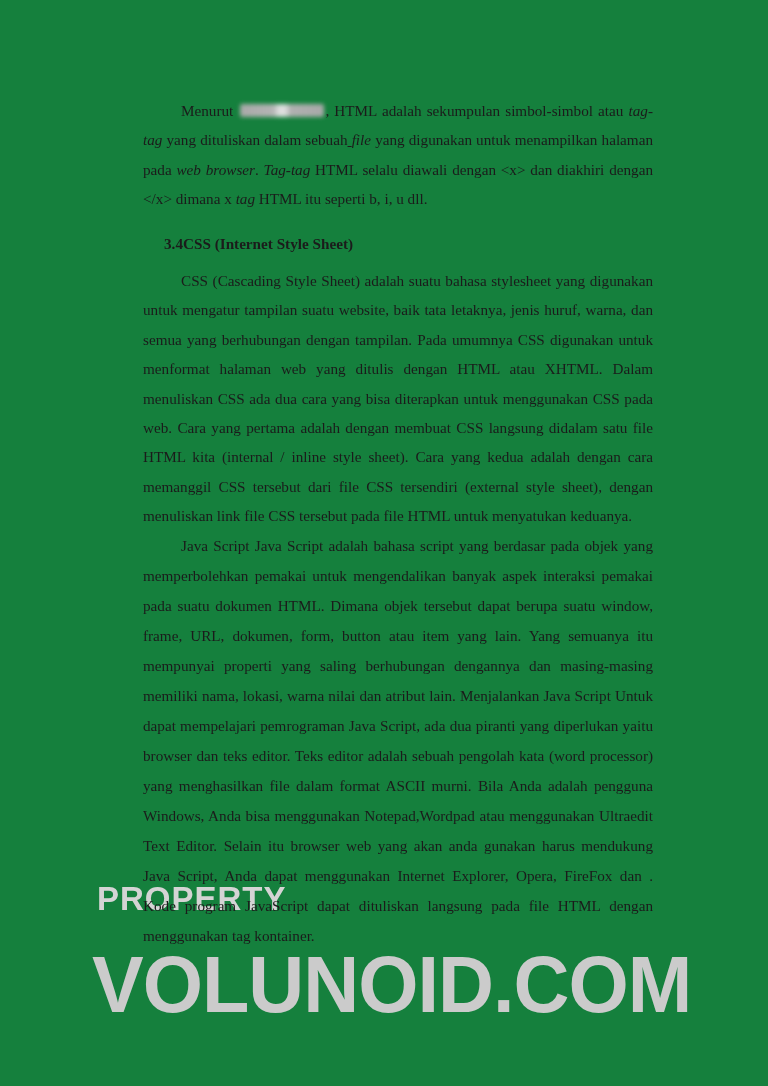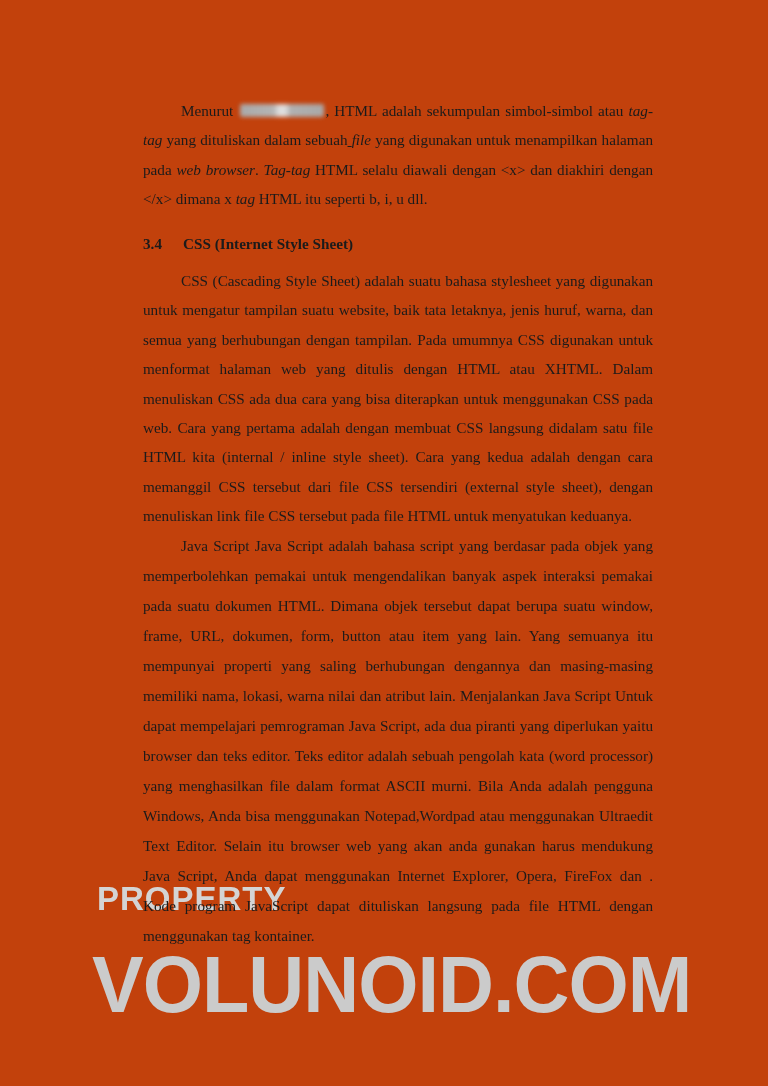--- a/index.html
+++ b/index.html
@@ -4,21 +4,21 @@
 <style>
   html, body {
     margin: 0;
     padding: 0;
     background: #ffffff;
   }
   .page {
     position: relative;
     width: 768px;
     height: 1086px;
-    background: #c2410c;
+    background: #15803d;
     overflow: hidden;
     font-family: "Liberation Serif", serif;
   }
   
   .doc-body {
     position: absolute;
     left: 143px;
     top: 96px;
     width: 510px;
     z-index: 2;
@@ -39,20 +39,21 @@
     text-align: left;
     text-indent: 0;
     margin: 0;
     margin-top: 15px;
     line-height: 29.4px;
   }
   .doc-body .heading + p.para { margin-top: 8px; }
   .h-num {
     display: inline-block;
     width: 40px;
+    text-align: right;
   }
   .italic { font-style: italic; }
   .underline { text-decoration: underline; }
   .redacted {
     display: inline-block;
     width: 84px;
     height: 13px;
     margin: 0 1px -1px 2px;
     border-radius: 2px;
     background: linear-gradient(90deg,

